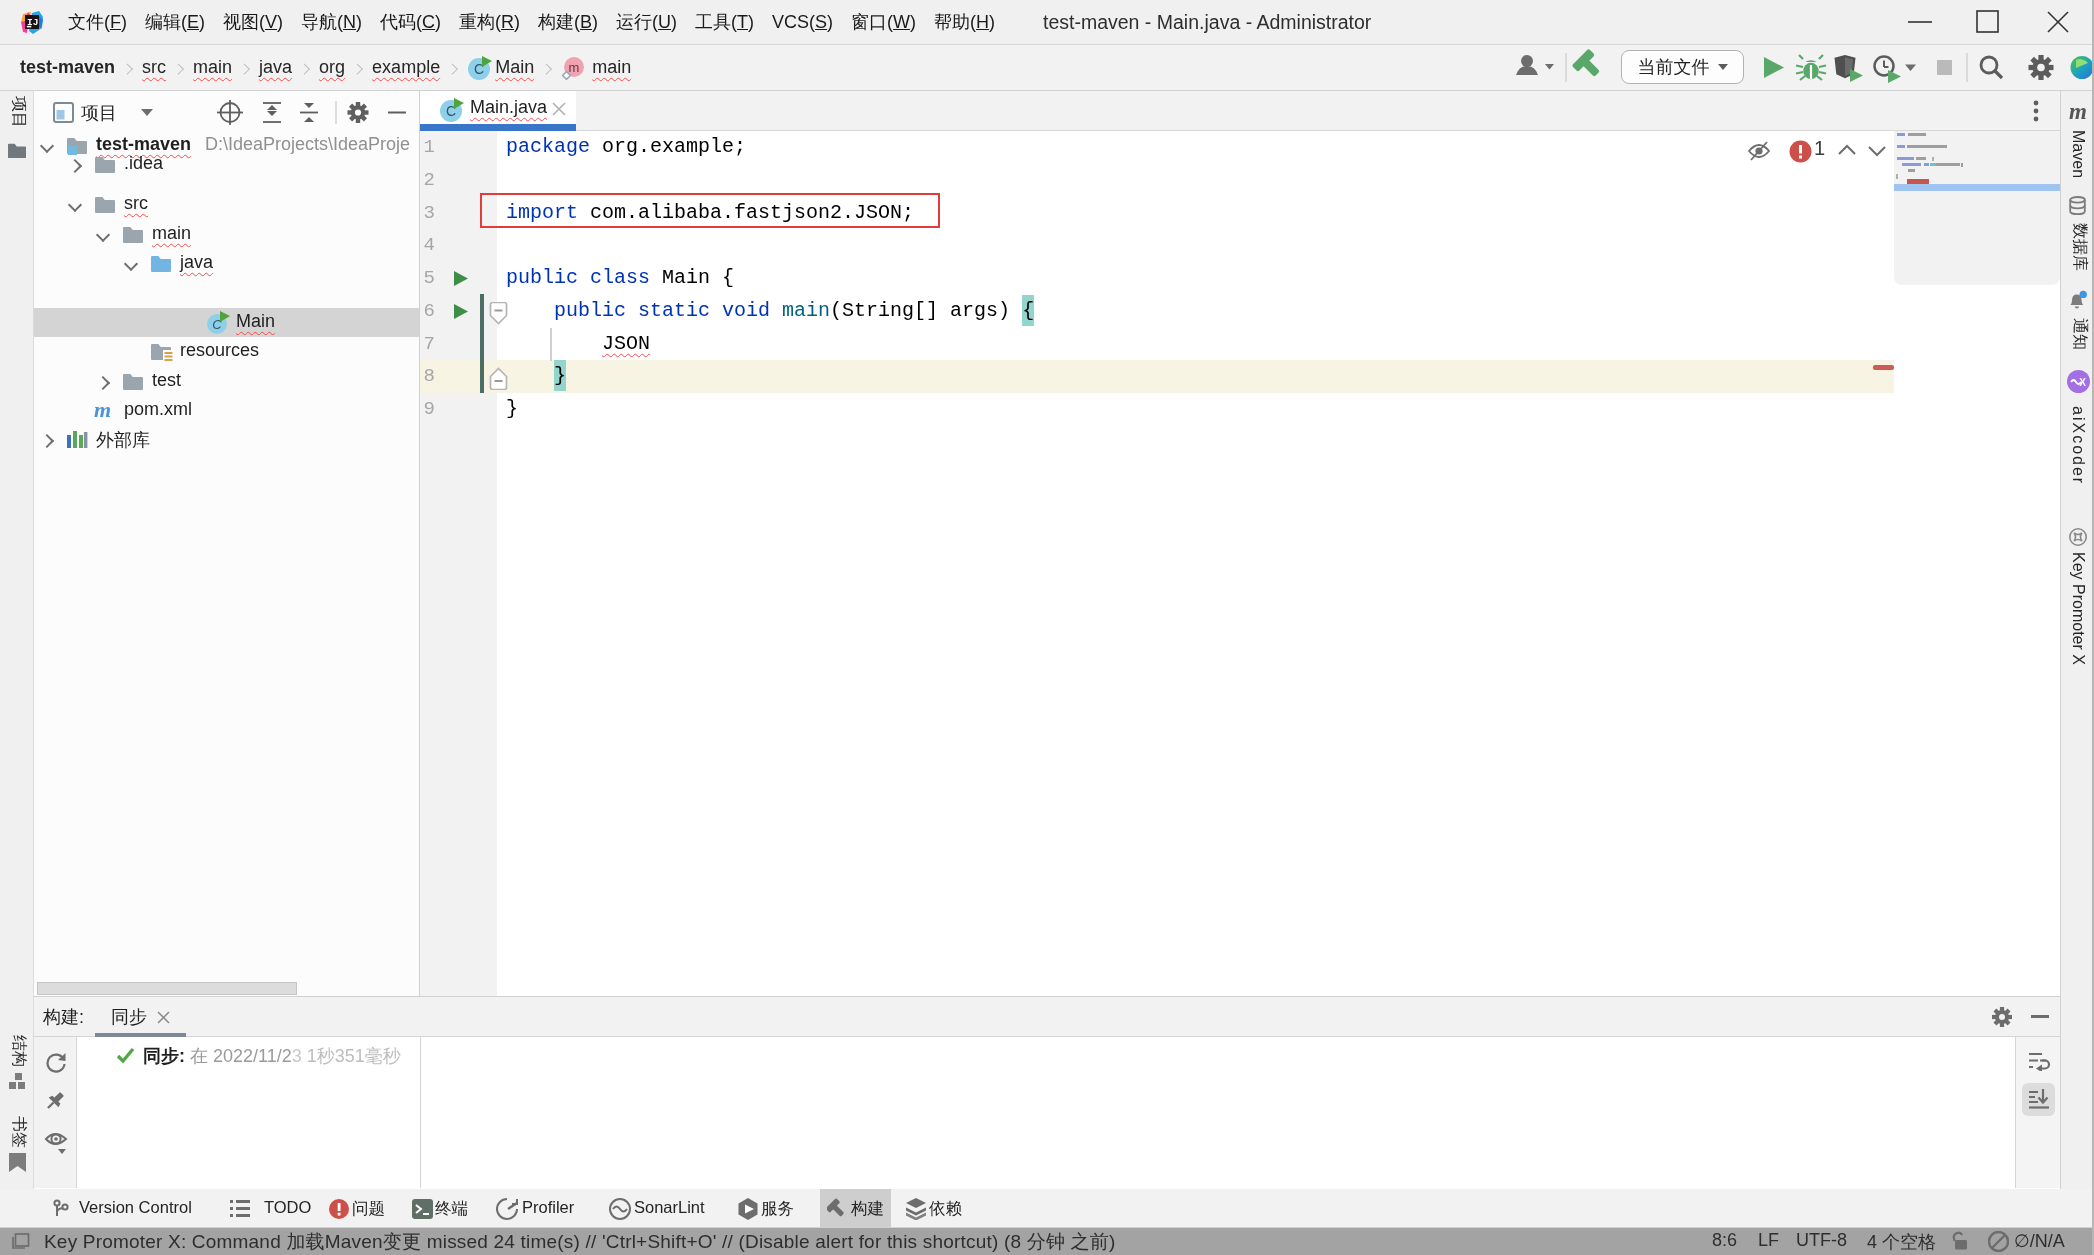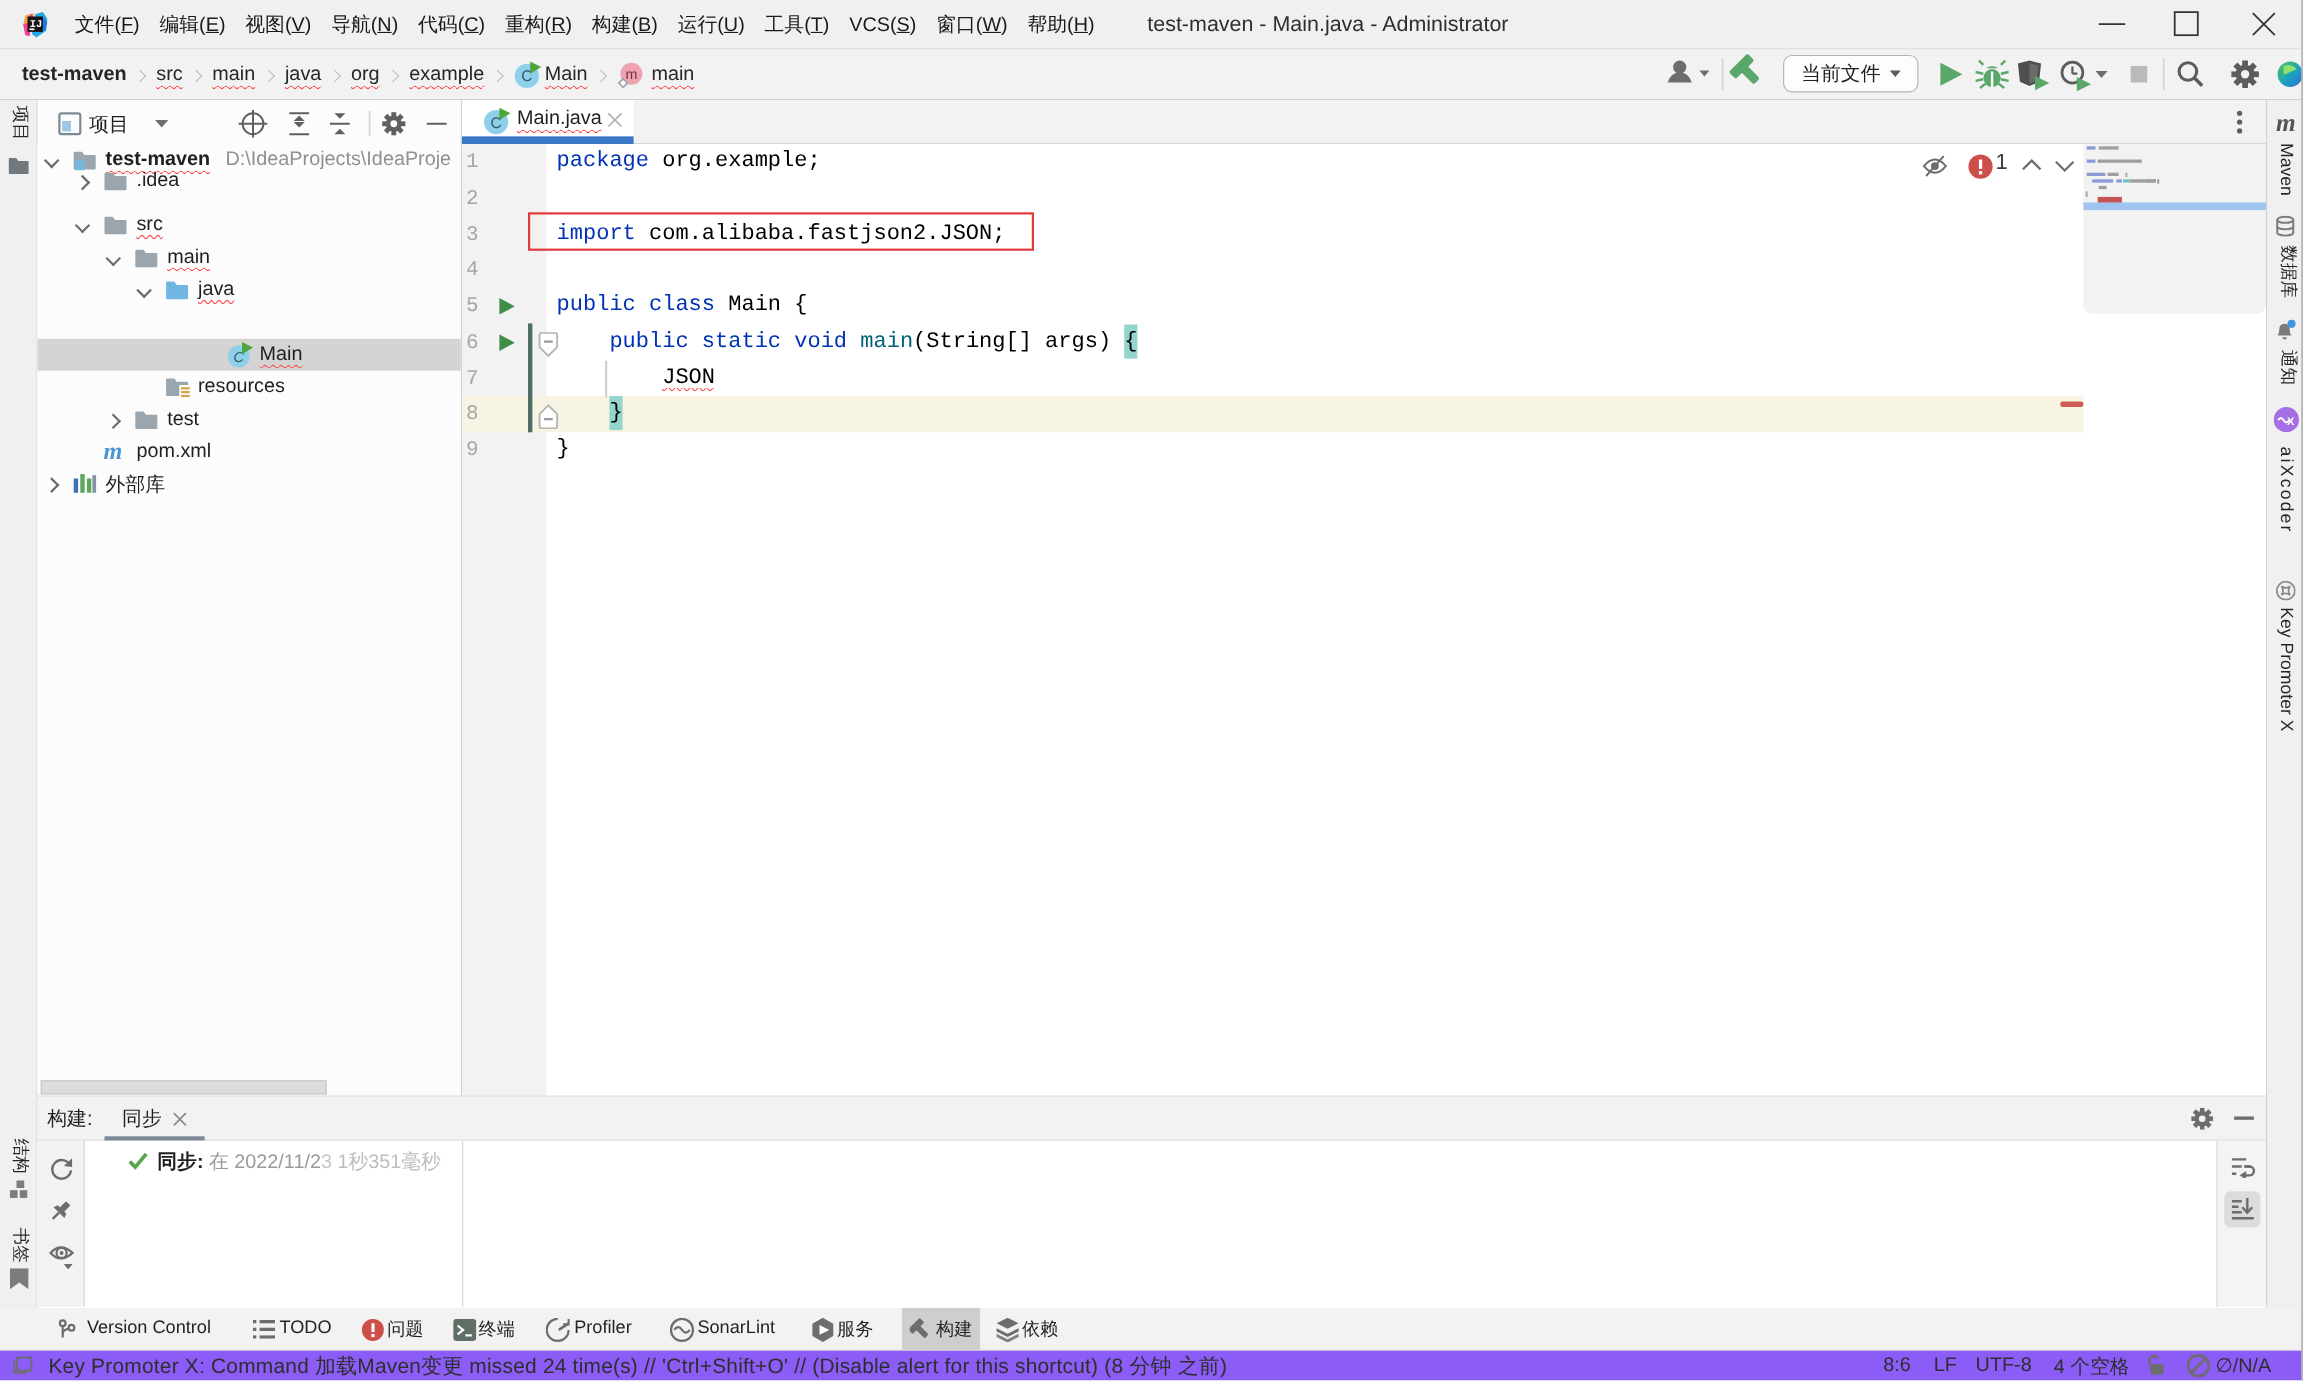--- a/index.html
+++ b/index.html
@@ -535,21 +535,21 @@
     </svg>
 <span class="abs" style="left:79px;top:9px;">Version Control</span>
 <svg class="abs" style="left:230px;top:11px;" width="20" height="17" viewBox="0 0 20 17" fill="#6d6d6d">
       <rect x="0" y="0" width="3" height="3"></rect>
       <rect x="6" y="0" width="14" height="3"></rect>
       <rect x="0" y="7" width="3" height="3"></rect>
       <rect x="6" y="7" width="14" height="3"></rect>
       <rect x="0" y="14" width="3" height="3"></rect>
       <rect x="6" y="14" width="14" height="3"></rect>
     </svg>
-<span class="abs" style="left:254px;top:9px;">TODO</span>
+<span class="abs" style="left:264px;top:9px;">TODO</span>
 <svg class="abs" style="left:329px;top:10px;" width="20" height="20" viewBox="0 0 20 20">
       <circle cx="10" cy="10" r="10" fill="#cc4f4a"></circle>
       <rect x="8.7" y="4" width="2.8" height="8" fill="#fff"></rect>
       <rect x="8.7" y="13.7" width="2.8" height="2.8" fill="#fff"></rect>
     </svg>
 <span class="abs" style="left:352px;top:9px;">问题</span>
 <svg class="abs" style="left:412px;top:10px;" width="21" height="20" viewBox="0 0 21 20">
       <rect x="0" y="0" width="21" height="20" rx="3" fill="#5f6f65"></rect>
       <path d="M4 6 l5 4 l-5 4" stroke="#fff" stroke-width="2" fill="none"></path>
       <line x1="11" y1="15" x2="17" y2="15" stroke="#fff" stroke-width="2"></line>
@@ -578,21 +578,21 @@
       </g>
     </svg>
 <span class="abs" style="left:851px;top:9px;">构建</span>
 <svg class="abs" style="left:905px;top:9px;" width="22" height="22" viewBox="0 0 22 22" fill="#6d6d6d">
       <path d="M11 0 l10 5 l-10 5 l-10 -5 z"></path>
       <path d="M1 9.5 l10 5 l10 -5 l0 3 l-10 5 l-10 -5 z"></path>
       <path d="M1 14.5 l10 5 l10 -5 l0 3 l-10 5 l-10 -5 z" opacity="0.85"></path>
     </svg>
 <span class="abs" style="left:929px;top:9px;">依赖</span>
 </div>
-<div class="abs" id="statusbar" style="left:0;top:1228px;width:2094px;height:27px;background:#8b5cf6;font-size:18px;color:#2e2e2e;">
+<div class="abs" id="statusbar" style="left:0;top:1228px;width:2094px;height:27px;background:#a3a3a3;font-size:18px;color:#2e2e2e;">
 <svg class="abs" style="left:11px;top:5px;" width="19" height="17" viewBox="0 0 19 17" fill="none" stroke="#6d6d6d" stroke-width="1.7">
       <rect x="4.5" y="1" width="13" height="12"></rect>
       <path d="M2 4 v11 h12"></path>
     </svg>
 <span class="abs" style="left:44px;top:1px;font-size:19px;letter-spacing:0.2px;white-space:nowrap;">Key Promoter X: Command 加载Maven变更 missed 24 time(s) // 'Ctrl+Shift+O' // (Disable alert for this shortcut) (8 分钟 之前)</span>
 <span class="abs" style="left:1712px;top:2px;">8:6</span>
 <span class="abs" style="left:1758px;top:2px;">LF</span>
 <span class="abs" style="left:1796px;top:2px;">UTF-8</span>
 <span class="abs" style="left:1867px;top:2px;">4 个空格</span>
 <svg class="abs" style="left:1950px;top:3px;" width="20" height="20" viewBox="0 0 20 20">

